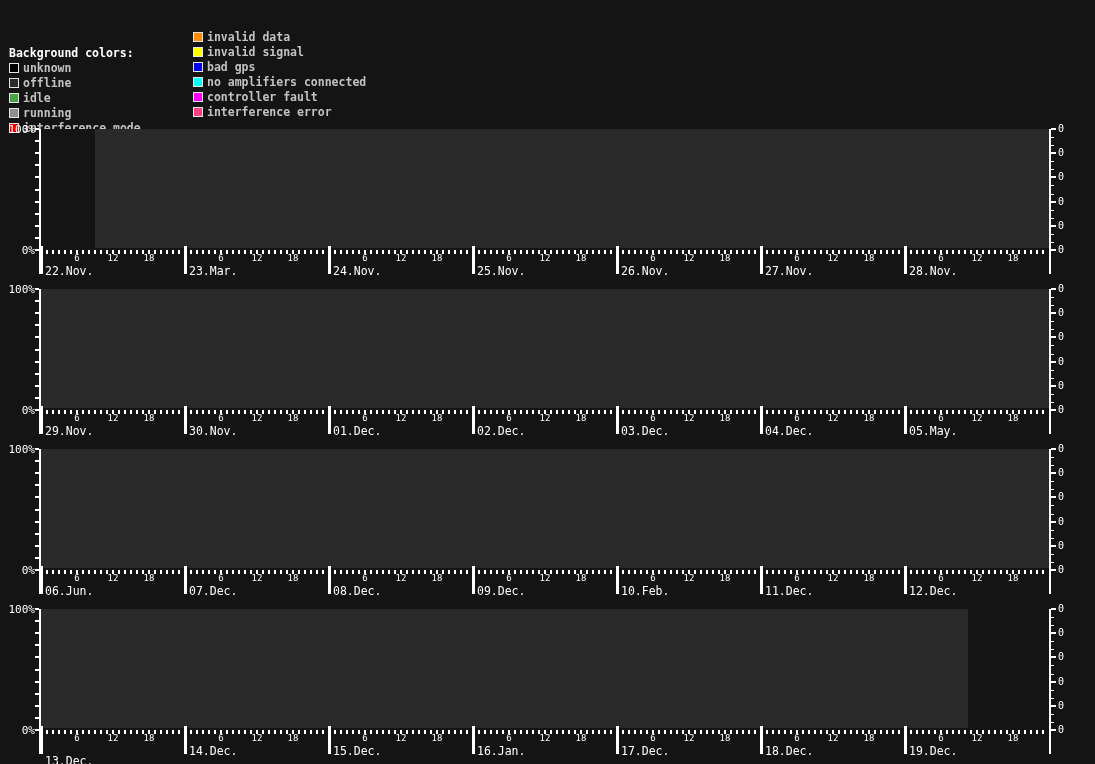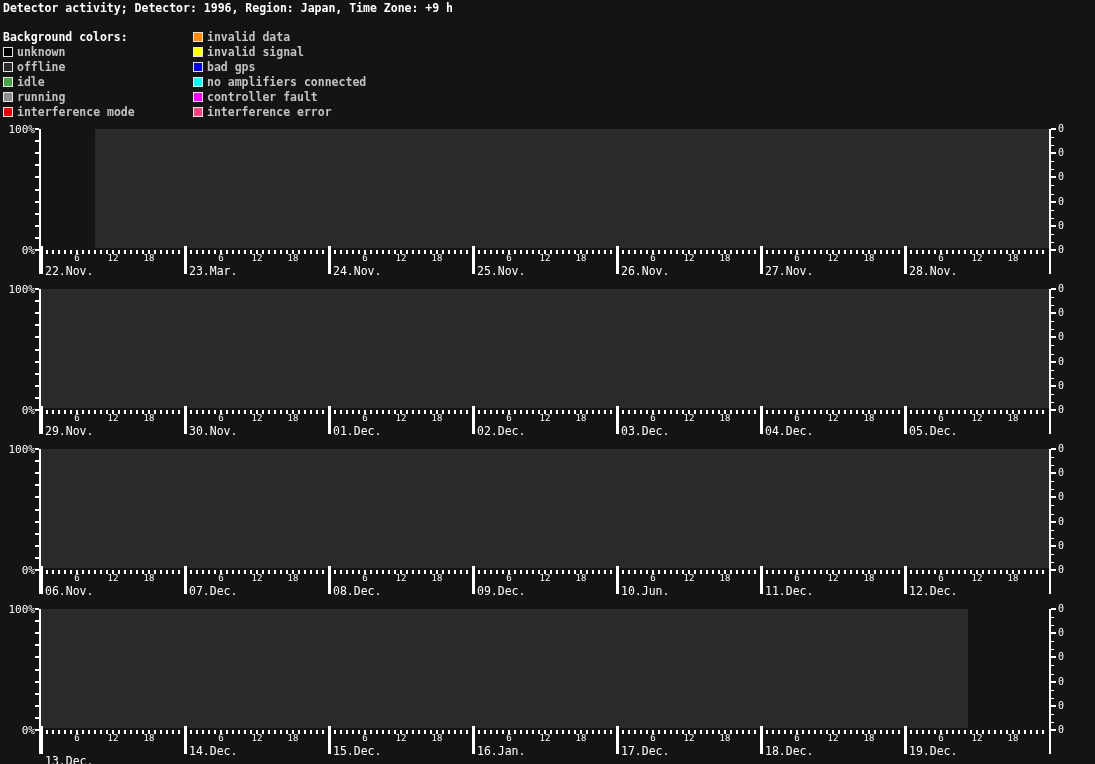--- a/index.html
+++ b/index.html
@@ -24,23 +24,22 @@
   .tick{position:absolute;background:#ffffff;}
   .ylab{position:absolute;color:#ffffff;font-size:11px;text-align:right;white-space:pre;}
   .zlab{position:absolute;color:#ffffff;font-size:10px;white-space:pre;}
   .hlab{position:absolute;color:#ffffff;font-size:9px;text-align:center;white-space:pre;}
   .dlab{position:absolute;color:#ffffff;font-size:11.5px;white-space:pre;}
 </style>
 </head>
 <body>
 
 <div class="screen">
-  <div class="title">Detector activity; Detector: 1996, Region: Japan, Time Zone: +9 h</div>
 
-  <div class="lg-col" style="left:3px;" id="legend-background">
+  <div class="lg-col" style="left:9px;margin-top:16px;" id="legend-background">
     <div class="lg-row lg-head">Background colors:</div>
   <div class="lg-row"><div class="sw" style="background: rgb(0, 0, 0);"></div><div class="lg-label">unknown</div></div>
       <div class="lg-row"><div class="sw" style="background: rgb(42, 42, 42);"></div><div class="lg-label">offline</div></div>
       <div class="lg-row"><div class="sw" style="background: rgb(71, 164, 71);"></div><div class="lg-label">idle</div></div>
       <div class="lg-row"><div class="sw" style="background: rgb(142, 142, 142);"></div><div class="lg-label">running</div></div>
       <div class="lg-row"><div class="sw" style="background: rgb(238, 0, 0);"></div><div class="lg-label">interference mode</div></div>
     </div>
 
   <div class="lg-col" style="left:193px;" id="legend-status">
       <div class="lg-row"><div class="sw" style="background: rgb(255, 140, 0);"></div><div class="lg-label">invalid data</div></div>
@@ -514,21 +513,21 @@
         <div class="dlab" style="left: 621px; top: 135px;">03.Dec.</div>
         <div class="hlab" style="left: 641px; top: 124px; width: 24px;">6</div>
         <div class="hlab" style="left: 677px; top: 124px; width: 24px;">12</div>
         <div class="hlab" style="left: 713px; top: 124px; width: 24px;">18</div>
         <div class="tick" style="left: 760px; top: 117px; width: 3px; height: 28px;"></div>
         <div class="dlab" style="left: 765px; top: 135px;">04.Dec.</div>
         <div class="hlab" style="left: 785px; top: 124px; width: 24px;">6</div>
         <div class="hlab" style="left: 821px; top: 124px; width: 24px;">12</div>
         <div class="hlab" style="left: 857px; top: 124px; width: 24px;">18</div>
         <div class="tick" style="left: 904px; top: 117px; width: 3px; height: 28px;"></div>
-        <div class="dlab" style="left: 909px; top: 135px;">05.Dec.</div>
+        <div class="dlab" style="left: 909px; top: 135px;">05.May.</div>
         <div class="hlab" style="left: 929px; top: 124px; width: 24px;">6</div>
         <div class="hlab" style="left: 965px; top: 124px; width: 24px;">12</div>
         <div class="hlab" style="left: 1001px; top: 124px; width: 24px;">18</div>
       </div>
       <div class="chart-row" style="top: 449px;">
         <div class="seg" style="left: 41px; width: 1008px; background: rgb(42, 42, 42);"></div>
         <div class="axis" style="left: 39px; top: 0px; width: 2px; height: 145px;"></div>
         <div class="tick" style="left: 35px; top: -1px; width: 4px; height: 2px;"></div>
         <div class="tick" style="left: 35px; top: 11px; width: 4px; height: 2px;"></div>
         <div class="tick" style="left: 35px; top: 23px; width: 4px; height: 2px;"></div>
@@ -720,41 +719,41 @@
         <div class="tick" style="left: 994px; top: 121px; width: 2px; height: 4px;"></div>
         <div class="tick" style="left: 1000px; top: 121px; width: 2px; height: 4px;"></div>
         <div class="tick" style="left: 1006px; top: 121px; width: 2px; height: 4px;"></div>
         <div class="tick" style="left: 1012px; top: 121px; width: 2px; height: 4px;"></div>
         <div class="tick" style="left: 1018px; top: 121px; width: 2px; height: 4px;"></div>
         <div class="tick" style="left: 1024px; top: 121px; width: 2px; height: 4px;"></div>
         <div class="tick" style="left: 1030px; top: 121px; width: 2px; height: 4px;"></div>
         <div class="tick" style="left: 1036px; top: 121px; width: 2px; height: 4px;"></div>
         <div class="tick" style="left: 1042px; top: 121px; width: 2px; height: 4px;"></div>
         <div class="tick" style="left: 40px; top: 117px; width: 3px; height: 28px;"></div>
-        <div class="dlab" style="left: 45px; top: 135px;">06.Nov.</div>
+        <div class="dlab" style="left: 45px; top: 135px;">06.Jun.</div>
         <div class="hlab" style="left: 65px; top: 124px; width: 24px;">6</div>
         <div class="hlab" style="left: 101px; top: 124px; width: 24px;">12</div>
         <div class="hlab" style="left: 137px; top: 124px; width: 24px;">18</div>
         <div class="tick" style="left: 184px; top: 117px; width: 3px; height: 28px;"></div>
         <div class="dlab" style="left: 189px; top: 135px;">07.Dec.</div>
         <div class="hlab" style="left: 209px; top: 124px; width: 24px;">6</div>
         <div class="hlab" style="left: 245px; top: 124px; width: 24px;">12</div>
         <div class="hlab" style="left: 281px; top: 124px; width: 24px;">18</div>
         <div class="tick" style="left: 328px; top: 117px; width: 3px; height: 28px;"></div>
         <div class="dlab" style="left: 333px; top: 135px;">08.Dec.</div>
         <div class="hlab" style="left: 353px; top: 124px; width: 24px;">6</div>
         <div class="hlab" style="left: 389px; top: 124px; width: 24px;">12</div>
         <div class="hlab" style="left: 425px; top: 124px; width: 24px;">18</div>
         <div class="tick" style="left: 472px; top: 117px; width: 3px; height: 28px;"></div>
         <div class="dlab" style="left: 477px; top: 135px;">09.Dec.</div>
         <div class="hlab" style="left: 497px; top: 124px; width: 24px;">6</div>
         <div class="hlab" style="left: 533px; top: 124px; width: 24px;">12</div>
         <div class="hlab" style="left: 569px; top: 124px; width: 24px;">18</div>
         <div class="tick" style="left: 616px; top: 117px; width: 3px; height: 28px;"></div>
-        <div class="dlab" style="left: 621px; top: 135px;">10.Jun.</div>
+        <div class="dlab" style="left: 621px; top: 135px;">10.Feb.</div>
         <div class="hlab" style="left: 641px; top: 124px; width: 24px;">6</div>
         <div class="hlab" style="left: 677px; top: 124px; width: 24px;">12</div>
         <div class="hlab" style="left: 713px; top: 124px; width: 24px;">18</div>
         <div class="tick" style="left: 760px; top: 117px; width: 3px; height: 28px;"></div>
         <div class="dlab" style="left: 765px; top: 135px;">11.Dec.</div>
         <div class="hlab" style="left: 785px; top: 124px; width: 24px;">6</div>
         <div class="hlab" style="left: 821px; top: 124px; width: 24px;">12</div>
         <div class="hlab" style="left: 857px; top: 124px; width: 24px;">18</div>
         <div class="tick" style="left: 904px; top: 117px; width: 3px; height: 28px;"></div>
         <div class="dlab" style="left: 909px; top: 135px;">12.Dec.</div>

